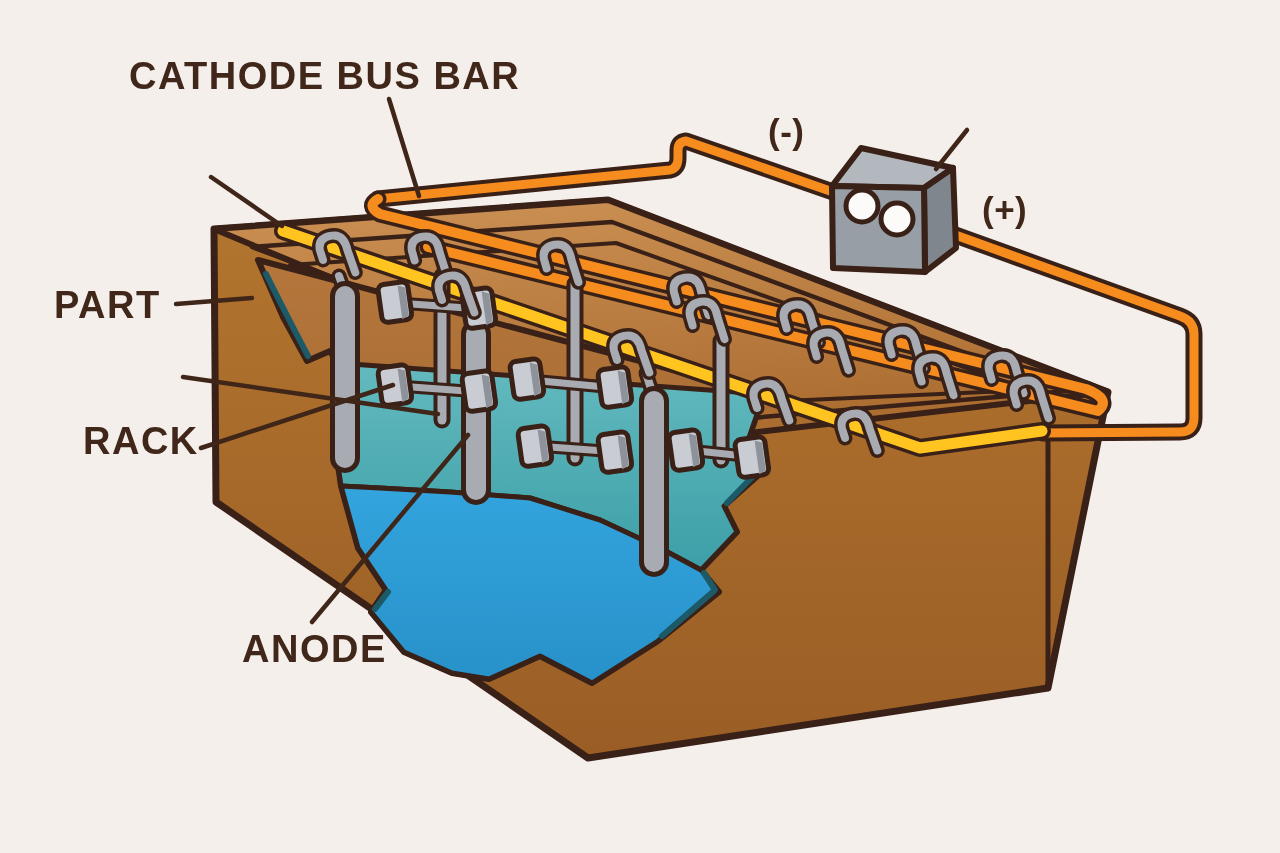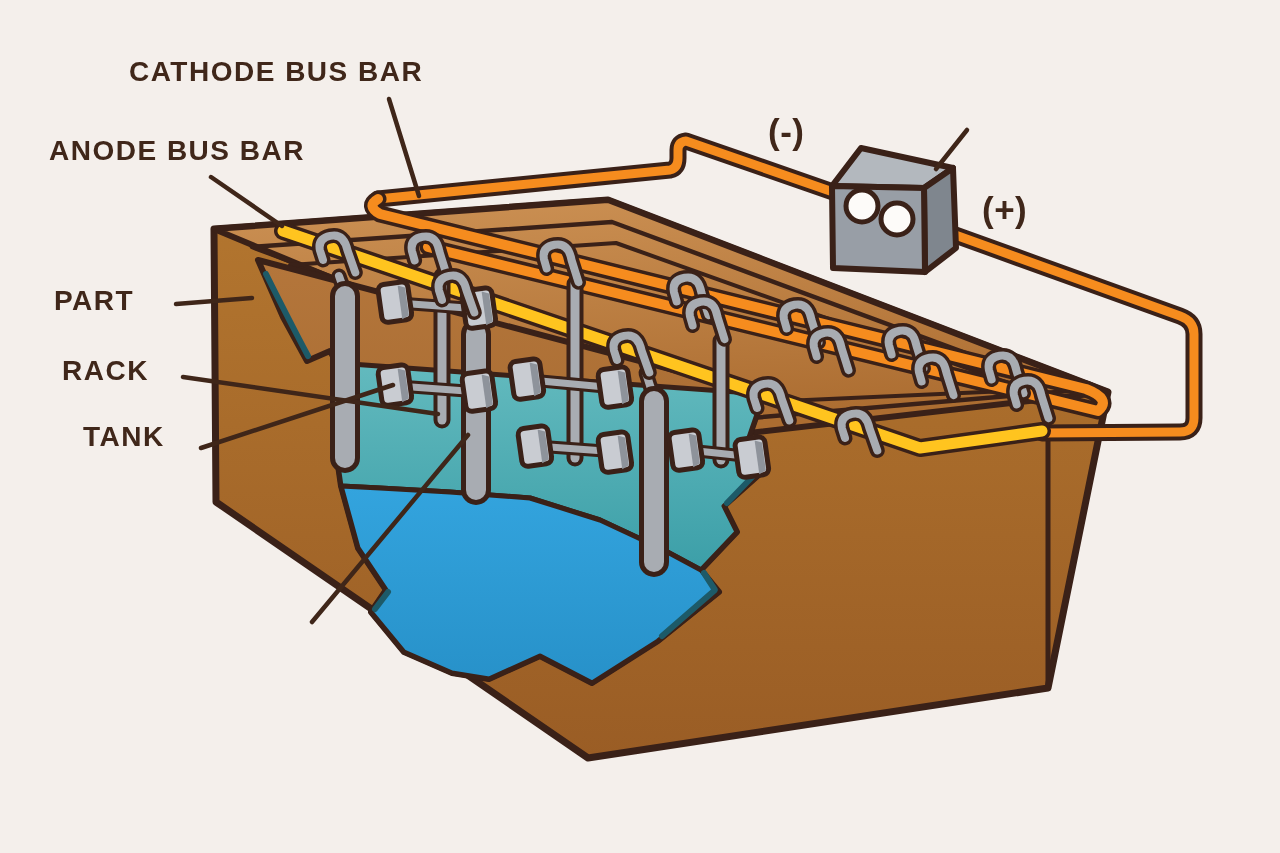--- a/index.html
+++ b/index.html
@@ -2,21 +2,21 @@
 <html><head>
 <meta charset="utf-8">
 <style>
   html,body{margin:0;padding:0;background:#ffffff}
   .stage{
     position:relative;width:1280px;height:853px;overflow:hidden;
     background:#F4EFEB;font-family:"Liberation Sans",sans-serif;
   }
   .stage svg{position:absolute;left:0;top:0}
   .label{
-    position:absolute;font-weight:700;font-size:28px;line-height:1.05;
+    position:absolute;font-weight:700;font-size:38px;line-height:1.05;
     letter-spacing:1.5px;color:#40271A;white-space:nowrap;
   }
   .sign{font-size:35px;letter-spacing:0.5px}
 </style>
 </head>
 <body>
 
 <div class="stage">
 
 <svg width="1280" height="853" viewBox="0 0 1280 853">
@@ -186,20 +186,19 @@
     <path d="M 211,177 L 282,226"></path>
     <path d="M 176,304 L 252,298"></path>
     <path d="M 183,377 L 438,414"></path>
     <path d="M 201,448 L 393,385"></path>
     <path d="M 312,622 L 468,435"></path>
     <path d="M 967,130 L 936,169"></path>
   </g>
 </svg>
 
   <div class="label" style="left:129px;top:57px">CATHODE BUS BAR</div>
-  <div class="label" style="left:49px;top:136px">ANODE BUS BAR</div>
   <div class="label" style="left:54px;top:286px">PART</div>
-  <div class="label" style="left:62px;top:356px">RACK</div>
-  <div class="label" style="left:83px;top:422px">TANK</div>
+  <div class="label" style="left:83px;top:422px">RACK</div>
+  <div class="label" style="left:242px;top:630px">ANODE</div>
   <div class="label sign" style="left:768px;top:114px">(-)</div>
   <div class="label sign" style="left:982px;top:192px">(+)</div>
 
 </div>
 
 </body></html>

